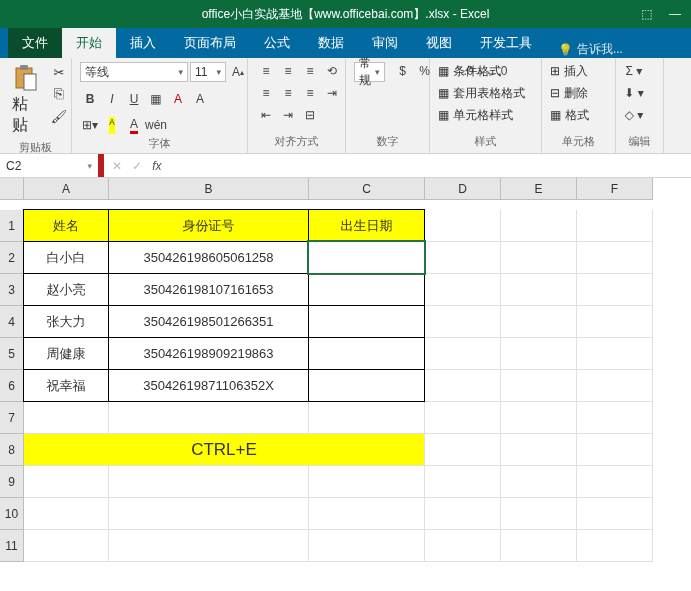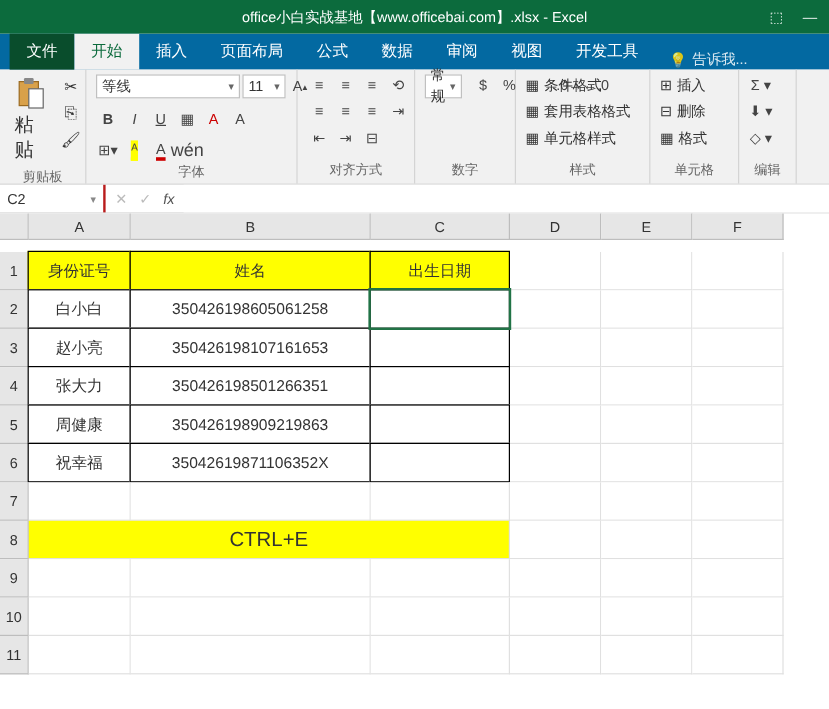--- a/index.html
+++ b/index.html
@@ -20,21 +20,21 @@
 .bigbtn .ico{width:28px;height:28px;display:flex;align-items:center;justify-content:center}
 .vstack{display:flex;flex-direction:column;gap:2px}
 .smbtn{width:22px;height:20px;display:flex;align-items:center;justify-content:center;cursor:pointer;font-size:13px}
 .hstack{display:flex;gap:2px;align-items:center}
 .sel{height:20px;border:1px solid #c0c0c0;background:#fff;font-size:12px;padding:0 4px;display:flex;align-items:center;justify-content:space-between;gap:4px}
 .sel .dd{font-size:9px;color:#666}
 .fontgroup .row2{display:flex;gap:2px;margin-top:4px}
 .icobtn{width:20px;height:18px;display:flex;align-items:center;justify-content:center;cursor:pointer;font-size:12px;color:#444}
 .txtbtn{height:18px;display:flex;align-items:center;gap:4px;font-size:12px;cursor:pointer;white-space:nowrap}
 .fmla{height:24px;background:#fff;border-bottom:1px solid #d4d4d4;display:flex;align-items:center}
-.namebox{width:88px;height:100%;border-right:2px solid #b91c1c;padding:0 6px;display:flex;align-items:center;justify-content:space-between;font-size:12px}
+.namebox{width:104px;height:100%;border-right:6px solid #b91c1c;padding:0 6px;display:flex;align-items:center;justify-content:space-between;font-size:12px}
 .namebox .dd{font-size:9px;color:#888}
 .fmla .fx{padding:0 8px;color:#888;display:flex;gap:10px;align-items:center}
 .fmla .fxlbl{font-style:italic;color:#555}
 .fmla input{flex:1;border:none;outline:none;height:100%;font-size:12px;padding:0 6px}
 .sheet{position:relative;background:#fff}
 .grid{display:grid;grid-template-columns:24px 85px 200px 116px 76px 76px 76px;grid-auto-rows:32px}
 .grid .hrow{height:22px!important}
 .ch{background:#e6e6e6;border-right:1px solid #bdbdbd;border-bottom:1px solid #bdbdbd;display:flex;align-items:center;justify-content:center;font-size:12px;color:#333}
 .rh{background:#e6e6e6;border-right:1px solid #bdbdbd;border-bottom:1px solid #bdbdbd;display:flex;align-items:center;justify-content:center;font-size:12px;color:#333}
 .cell{border-right:1px solid #e0e0e0;border-bottom:1px solid #e0e0e0;display:flex;align-items:center;justify-content:center;font-size:13px;padding:0 6px;background:#fff}
@@ -96,21 +96,21 @@
             <span>🖌</span>
           </div>
       </div>
     </div>
     <div class="glabel">剪贴板</div>
   </div>
 
   <div class="group fontgroup" style="width:176px">
     <div class="gbody" style="flex-direction:column">
       <div class="hstack">
-        <div class="sel" style="width:120px">
+        <div class="sel" style="width:108px">
             <span>等线</span>
             <span class="dd">▾</span>
           </div>
         <div class="sel" style="width:36px">
             <span>11</span>
             <span class="dd">▾</span>
           </div>
         <div class="icobtn">A<sup style="font-size:8px">▴</sup></div>
       </div>
       <div class="row2">
@@ -128,21 +128,21 @@
         <div class="icobtn">A</div>
       </div>
       <div class="row2">
         <div class="icobtn">⊞▾</div>
         <div class="icobtn">
             <span style="background:#ffff00;border-bottom:3px solid #ffff00">ᴬ</span>
           </div>
         <div class="icobtn">
             <span style="border-bottom:3px solid #c00">A</span>
           </div>
-        <div class="icobtn" style="font-size:15px">wén</div>
+        <div class="icobtn" style="font-size:12px">wén</div>
       </div>
     </div>
     <div class="glabel">字体</div>
   </div>
 
   <div class="group" style="width:98px">
     <div class="gbody" style="flex-direction:column;gap:4px">
       <div class="hstack">
           <div class="icobtn">≡</div>
           <div class="icobtn">≡</div>
@@ -245,22 +245,22 @@
 <div class="sheet">
 <div class="grid" id="grid">
       <div class="corner hrow"></div>
       <div class="ch hrow">A</div>
       <div class="ch hrow">B</div>
       <div class="ch hrow">C</div>
       <div class="ch hrow">D</div>
       <div class="ch hrow">E</div>
       <div class="ch hrow">F</div>
       <div class="rh">1</div>
+      <div class="cell yel brd">姓名</div>
       <div class="cell yel brd">身份证号</div>
-      <div class="cell yel brd">姓名</div>
       <div class="cell yel brd">出生日期</div>
       <div class="cell"></div>
       <div class="cell"></div>
       <div class="cell"></div>
       <div class="rh">2</div>
       <div class="cell brd">白小白</div>
       <div class="cell brd">350426198605061258</div>
       <div class="cell brd sel-cell"></div>
       <div class="cell"></div>
       <div class="cell"></div>

